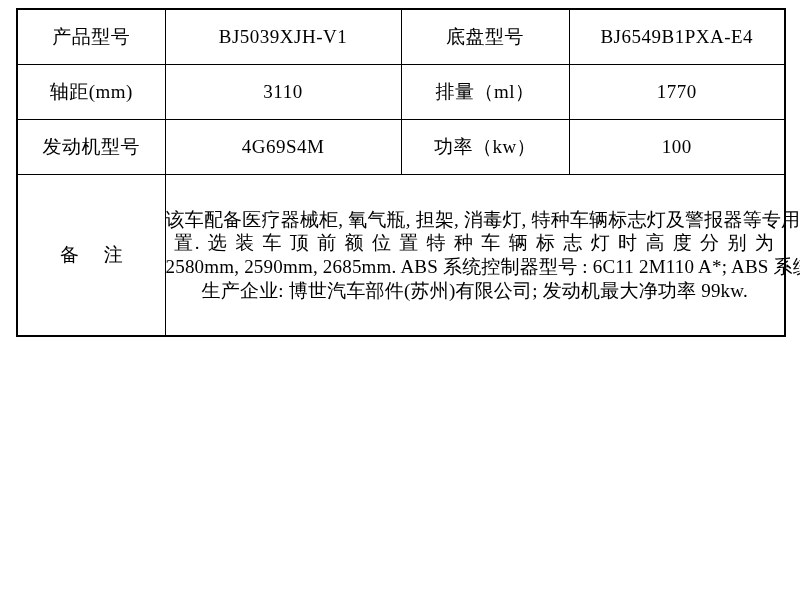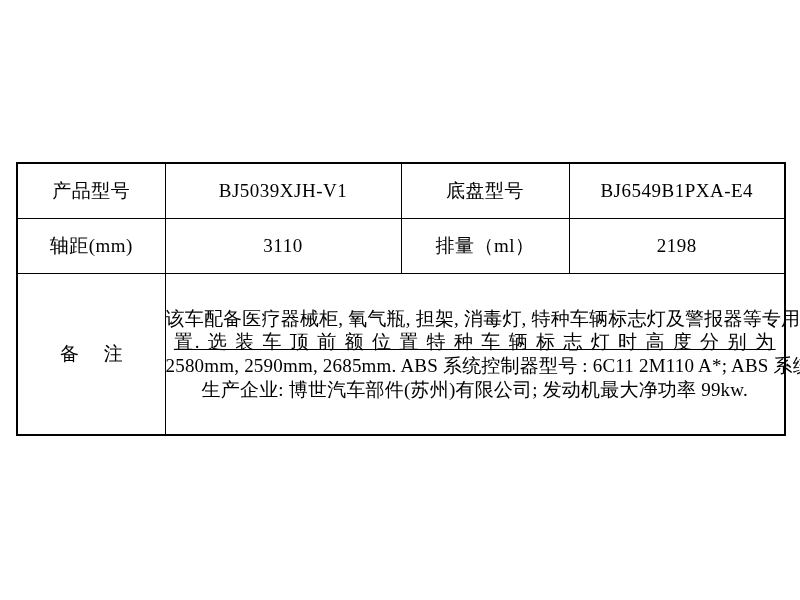--- a/index.html
+++ b/index.html
@@ -14,21 +14,21 @@
     color: #000000;
     overflow: hidden;
   }
   #spec-wrap {
     width: 800px;
     height: 600px;
     box-sizing: border-box;
     padding: 8px 1px 10px 16px;
     display: flex;
     flex-direction: column;
-    justify-content: center;
+    justify-content: flex-start;
   }
   table.spec {
     width: 768px;
     border-collapse: collapse;
     table-layout: fixed;
     border: 2px solid #000;
   }
   table.spec td {
     border: 1px solid #000;
     text-align: center;
@@ -67,21 +67,20 @@
     font-size: 17.5px;
     line-height: 1.75;
     letter-spacing: 0.2px;
   }
   .note-line {
     display: block;
     white-space: nowrap;
   }
   .note-line.justify {
     letter-spacing: 1.8px;
-    text-decoration: underline;
   }
 </style>
 </head>
 <body>
 
 <div id="spec-wrap">
   <table class="spec">
     <colgroup>
       <col class="c1">
         <col class="c2">
@@ -92,21 +91,27 @@
       <tr>
         <td class="label">产品型号</td>
         <td class="value">BJ5039XJH-V1</td>
         <td class="label">底盘型号</td>
         <td class="value">BJ6549B1PXA-E4</td>
       </tr>
       <tr>
         <td class="label">轴距(mm)</td>
         <td class="value">3110</td>
         <td class="label">排量（ml）</td>
-        <td class="value">2198</td>
+        <td class="value">1770</td>
+      </tr>
+      <tr>
+        <td class="label">发动机型号</td>
+        <td class="value">4G69S4M</td>
+        <td class="label">功率（kw）</td>
+        <td class="value">100</td>
       </tr>
       <tr class="note-row">
         <td class="note-label">备 注</td>
         <td class="note-body" colspan="3">
           <span class="note-line">该车配备医疗器械柜, 氧气瓶, 担架, 消毒灯, 特种车辆标志灯及警报器等专用装</span>
           <span class="note-line justify">置. 选 装 车 顶 前 额 位 置 特 种 车 辆 标 志 灯 时 高 度 分 别 为</span>
           <span class="note-line">2580mm, 2590mm, 2685mm. ABS 系统控制器型号 : 6C11 2M110 A*; ABS 系统控制器</span>
           <span class="note-line">生产企业: 博世汽车部件(苏州)有限公司; 发动机最大净功率 99kw.</span>
         </td>
       </tr>

